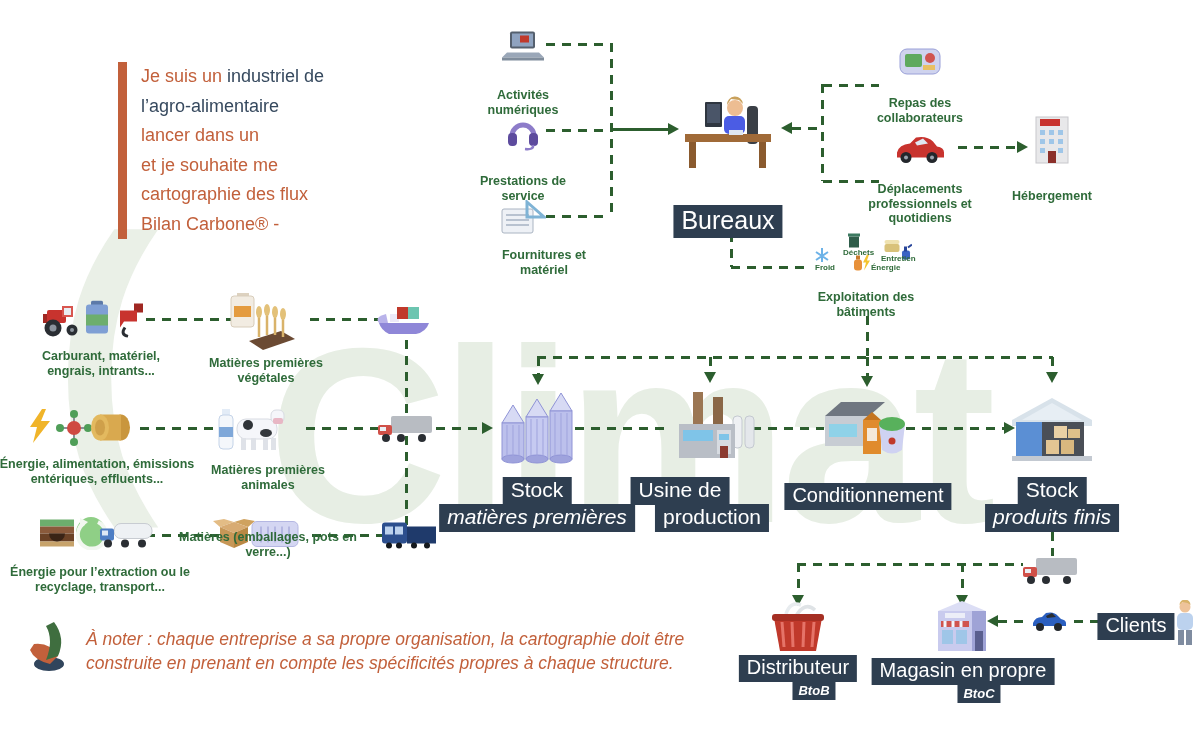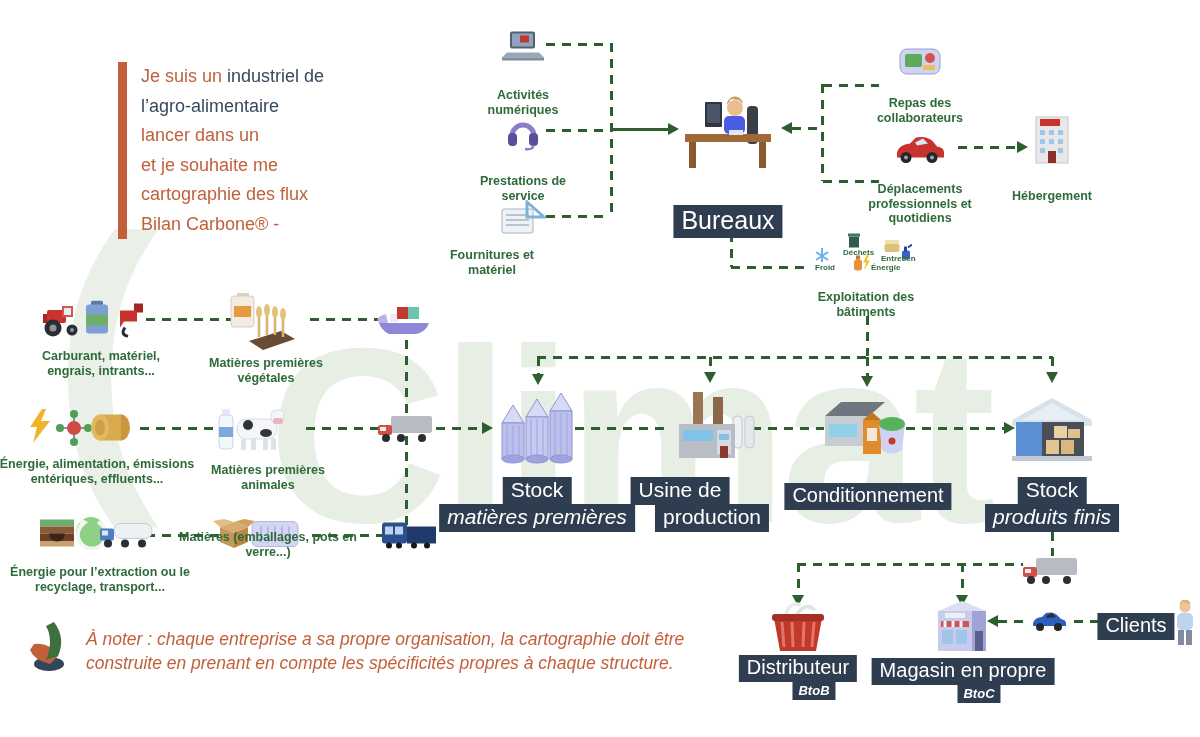--- a/index.html
+++ b/index.html
@@ -516,21 +516,21 @@
   <div class="icon" style="left:50px;top:646px">
     <svg width="48" height="52" viewBox="0 0 48 52">
         <ellipse cx="23" cy="44" rx="15" ry="7" fill="#31455c"></ellipse>
         <path d="M8 24 q16 -2 24 12 l-8 8 q-16 -4 -20 -14 z" fill="#c2603b"></path>
         <path d="M28 2 q12 16 4 34 l-12 4 q8 -20 0 -34 z" fill="#3f6e3f"></path>
       </svg>
   </div>
 
   <div class="glabel" style="left:523px;top:88px;width:95px">Activités numériques</div>
   <div class="glabel" style="left:523px;top:174px;width:95px">Prestations de service</div>
-  <div class="glabel" style="left:492px;top:248px;width:100px">Fournitures et matériel</div>
+  <div class="glabel" style="left:544px;top:248px;width:100px">Fournitures et matériel</div>
   <div class="glabel" style="left:920px;top:96px;width:125px">Repas des collaborateurs</div>
   <div class="glabel" style="left:920px;top:182px;width:145px">Déplacements professionnels et quotidiens</div>
   <div class="glabel" style="left:1052px;top:189px;width:110px">Hébergement</div>
   <div class="glabel" style="left:866px;top:290px;width:135px">Exploitation des bâtiments</div>
   <div class="glabel" style="left:101px;top:349px;width:155px">Carburant, matériel, engrais, intrants...</div>
   <div class="glabel" style="left:266px;top:356px;width:150px">Matières premières végétales</div>
   <div class="glabel" style="left:97px;top:457px;width:210px">Énergie, alimentation, émissions entériques, effluents...</div>
   <div class="glabel" style="left:268px;top:463px;width:150px">Matières premières animales</div>
   <div class="glabel" style="left:100px;top:565px;width:190px">Énergie pour l’extraction ou le recyclage, transport...</div>
   <div class="glabel" style="left:268px;top:530px;width:180px">Matières (emballages, pots en verre...)</div>

